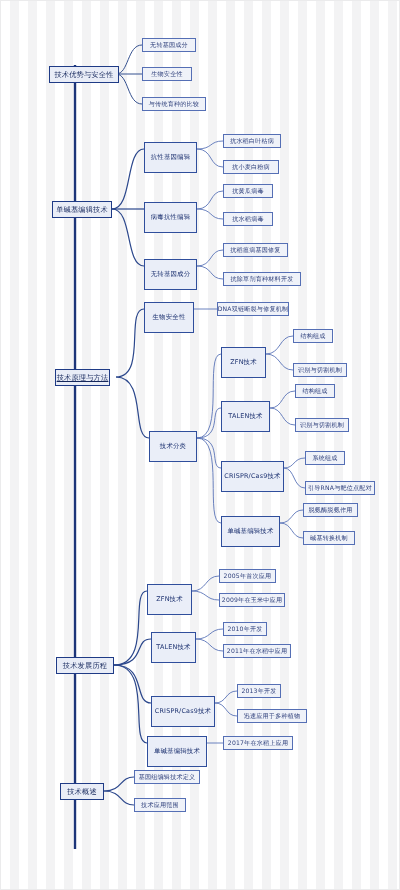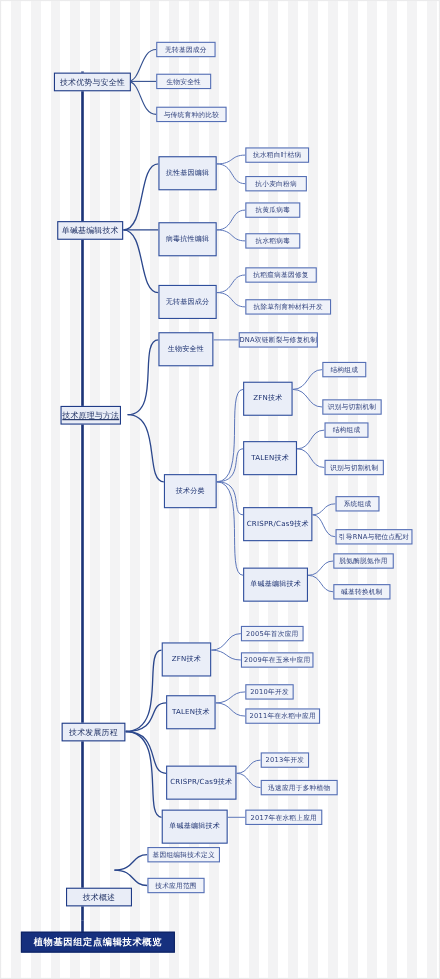--- a/index.html
+++ b/index.html
@@ -143,21 +143,21 @@
   </svg>
 
   <div class="node n-l1" style="left:48px;top:65px;width:70px;">技术优势与安全性</div>
 
   <div class="node n-l1" style="left:51px;top:200px;width:60px;">单碱基编辑技术</div>
 
   <div class="node n-l1" style="left:54px;top:368px;width:55px;text-decoration:underline;">技术原理与方法</div>
 
   <div class="node n-l1" style="left:55px;top:656px;width:58px;">技术发展历程</div>
 
-  <div class="node n-l1" style="left:59px;top:782px;width:60px;margin-top:24px;">技术概述</div>
+  <div class="node n-l1" style="left:59px;top:782px;width:44px;">技术概述</div>
 
   <div class="node n-l3" style="left:141px;top:37px;width:54px;">无转基因成分</div>
   <div class="node n-l3" style="left:141px;top:66px;width:50px;">生物安全性</div>
   <div class="node n-l3" style="left:141px;top:96px;width:64px;">与传统育种的比较</div>
 
   <div class="node n-l2" style="left:143px;top:141px;width:53px;">抗性基因编辑</div>
   <div class="node n-l2" style="left:143px;top:201px;width:53px;">病毒抗性编辑</div>
   <div class="node n-l2" style="left:143px;top:258px;width:53px;">无转基因成分</div>
 
   <div class="node n-l3" style="left:222px;top:133px;width:58px;">抗水稻白叶枯病</div>
@@ -195,15 +195,14 @@
   <div class="node n-l3" style="left:218px;top:592px;width:66px;">2009年在玉米中应用</div>
   <div class="node n-l3" style="left:222px;top:621px;width:44px;">2010年开发</div>
   <div class="node n-l3" style="left:222px;top:643px;width:68px;">2011年在水稻中应用</div>
   <div class="node n-l3" style="left:236px;top:683px;width:44px;">2013年开发</div>
   <div class="node n-l3" style="left:236px;top:708px;width:70px;">迅速应用于多种植物</div>
   <div class="node n-l3" style="left:222px;top:735px;width:70px;">2017年在水稻上应用</div>
 
   <div class="node n-l3" style="left:133px;top:769px;width:66px;">基因组编辑技术定义</div>
   <div class="node n-l3" style="left:133px;top:797px;width:52px;">技术应用范围</div>
 
-  <div class="n-root" style="left:18px;top:846px;width:140px;">植物基因组定点编辑技术概览</div>
 
 </div>
 
 </body></html>

